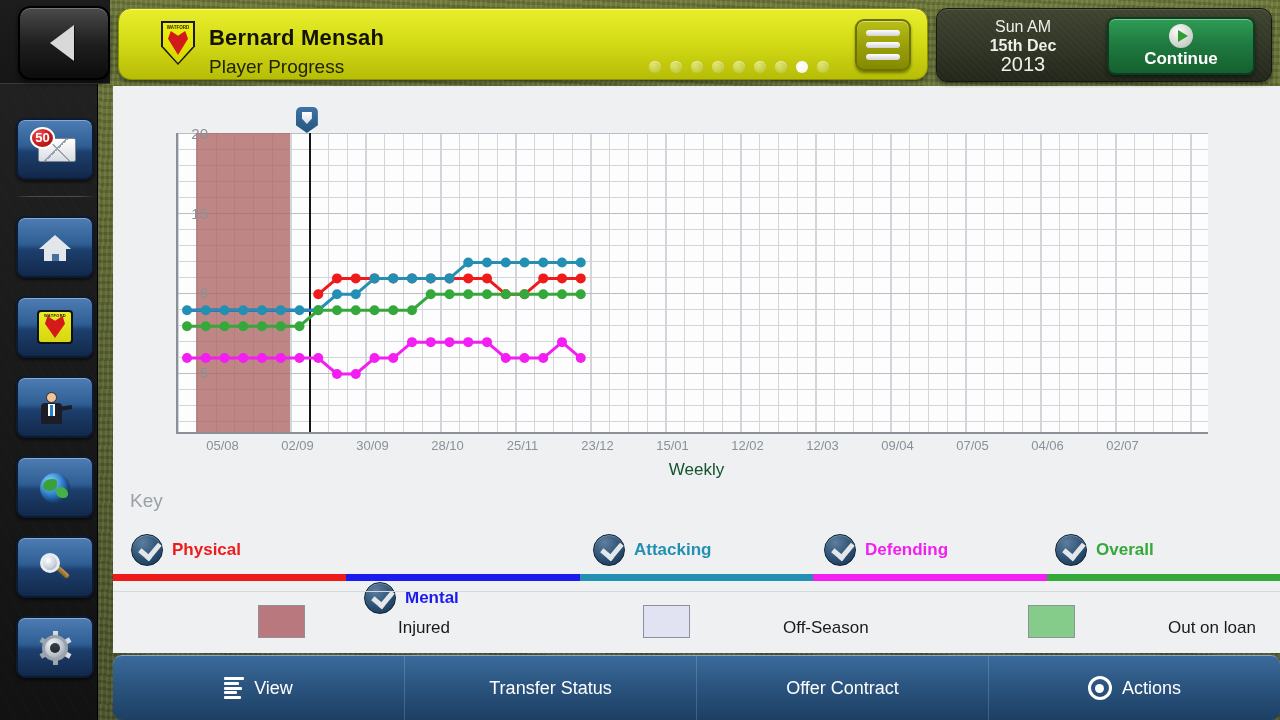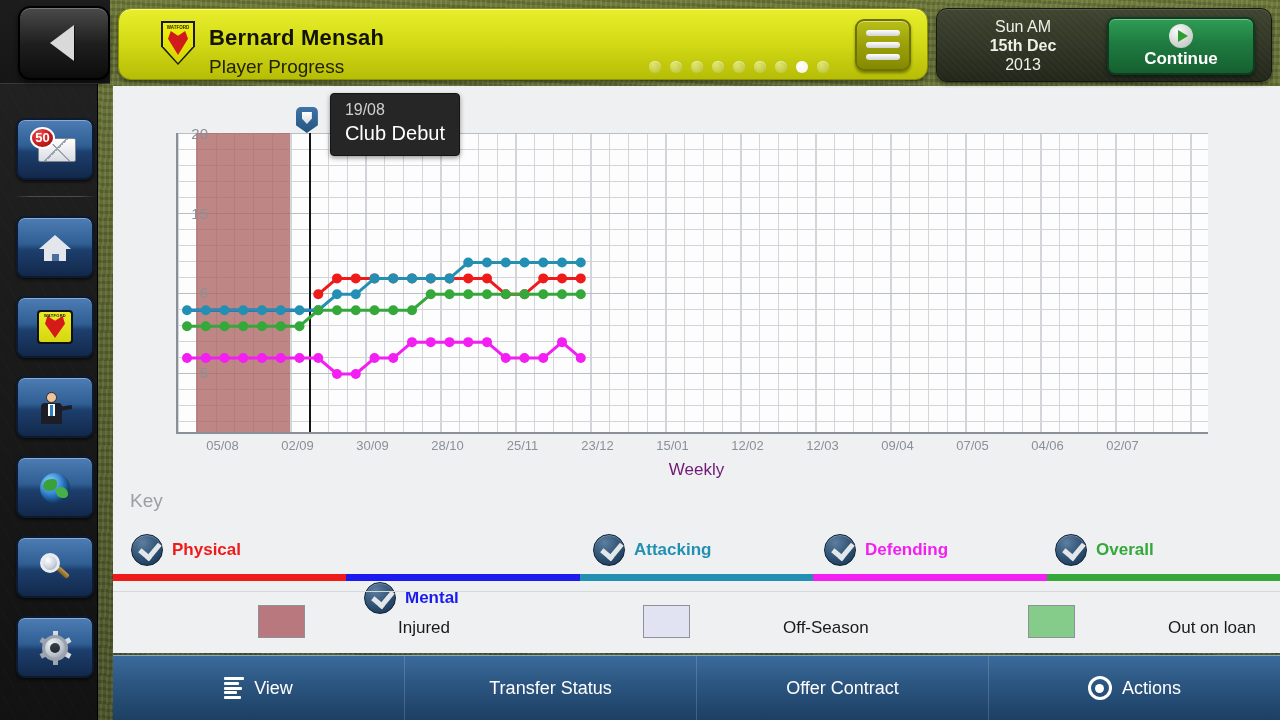--- a/index.html
+++ b/index.html
@@ -217,21 +217,21 @@
     border: 1px solid #151810;
     box-shadow: inset 0 1px 0 rgba(255,255,255,.12), 0 2px 4px rgba(0,0,0,.5);
     z-index: 7;
   }
   .date-text {
     position:absolute; left: 16px; top: 8px; width: 140px; text-align: center;
     color: #eef0ea; line-height: 19px;
   }
   .date-text .d1 { font-size: 16px; }
   .date-text .d2 { font-size: 16px; font-weight: bold; }
-  .date-text .d3 { font-size: 16px; }
+  .date-text .d3 { font-size: 20px; }
   .continue-btn {
     position:absolute; left: 170px; top: 8px; width: 148px; height: 58px;
     border-radius: 8px;
     background: linear-gradient(180deg,#2f9d55 0%, #1f7b40 45%, #156030 100%);
     border: 2px solid #0c3d1e;
     box-shadow: inset 0 1px 0 rgba(255,255,255,.4), 0 2px 4px rgba(0,0,0,.5);
     display:flex; flex-direction:column; align-items:center; justify-content:center;
     cursor:pointer;
   }
   .play-ico {
@@ -283,21 +283,21 @@
   .ytick {
     position:absolute; right: 1072px; width: 60px; text-align: right;
     font-size: 15px; color:#8b9097;
   }
   .xtick {
     position:absolute; top: 352px; width: 80px; text-align:center;
     font-size: 13px; color:#8b9097;
   }
   .xaxis-title {
     position:absolute; left:0; top: 374px; width: 1167px; text-align:center;
-    font-size: 17px; color:#701a75;
+    font-size: 17px; color:#14532d;
   }
   svg.series { position:absolute; left:0; top:0; overflow: visible; }
 
   
   .pin {
     position:absolute; width: 22px; height: 30px; z-index: 5;
   }
   .pin .pbody {
     position:absolute; left:0; top:0; width:22px; height:26px;
     background: linear-gradient(180deg,#3f73a8,#24557f);
@@ -347,20 +347,21 @@
   .st-item { position:absolute; top: 13px; display:flex; align-items:flex-end; }
   .st-swatch { width: 47px; height: 33px; border: 1px solid #8d9299; }
   .st-label { font-size: 17px; color: #1a1a1a; }
 
   
   .toolbar {
     position:absolute; left: 113px; top: 655px; width: 1167px; height: 65px;
     display:flex; z-index: 5;
     background: linear-gradient(180deg,#3b6b9c 0%, #2b5580 45%, #1d3f63 100%);
     border-top: 1px solid #8aa7c4;
+    border-radius: 9px;
   }
   .tb-item {
     flex: 1; display:flex; align-items:center; justify-content:center; gap: 10px;
     color:#fff; font-size: 18px; cursor:pointer;
     border-right: 1px solid rgba(255,255,255,.16);
   }
   .tb-item:last-child { border-right: none; }
   .ico-lines { width: 20px; height: 22px; display:flex; flex-direction:column; justify-content:space-between; }
   .ico-lines i { display:block; height: 3px; background:#fff; border-radius:1px; }
   .ico-lines i:nth-child(1){ width:20px } .ico-lines i:nth-child(2){ width:15px }
@@ -607,24 +608,20 @@
           <div class="xtick" style="left: 819.5px;">07/05</div>
           <div class="xtick" style="left: 894.5px;">04/06</div>
           <div class="xtick" style="left: 969.5px;">02/07</div>
         </div>
       <div class="xaxis-title">Weekly</div>
 
       <div class="pin" id="marker-pin" style="left: 182.875px; top: 21px;">
         <div class="pbody"></div>
           <div class="pshield"></div>
       </div>
-      <div class="tooltip" id="tooltip" style="left: 216.875px; top: 7px;">
-        <div class="tt-date">19/08</div>
-        <div class="tt-label">Club Debut</div>
-      </div>
     </div>
 
     <div class="key-title">Key</div>
     <div class="legend-row" id="legend-row">
         <div class="leg-item" style="left: 18px;">
           <div class="tick-ico"></div>
           <span class="leg-label" style="color: rgb(239, 27, 27);">Physical</span>
         </div>
         <div class="leg-item" style="left: 251px; margin-top: 48px;">
           <div class="tick-ico"></div>

